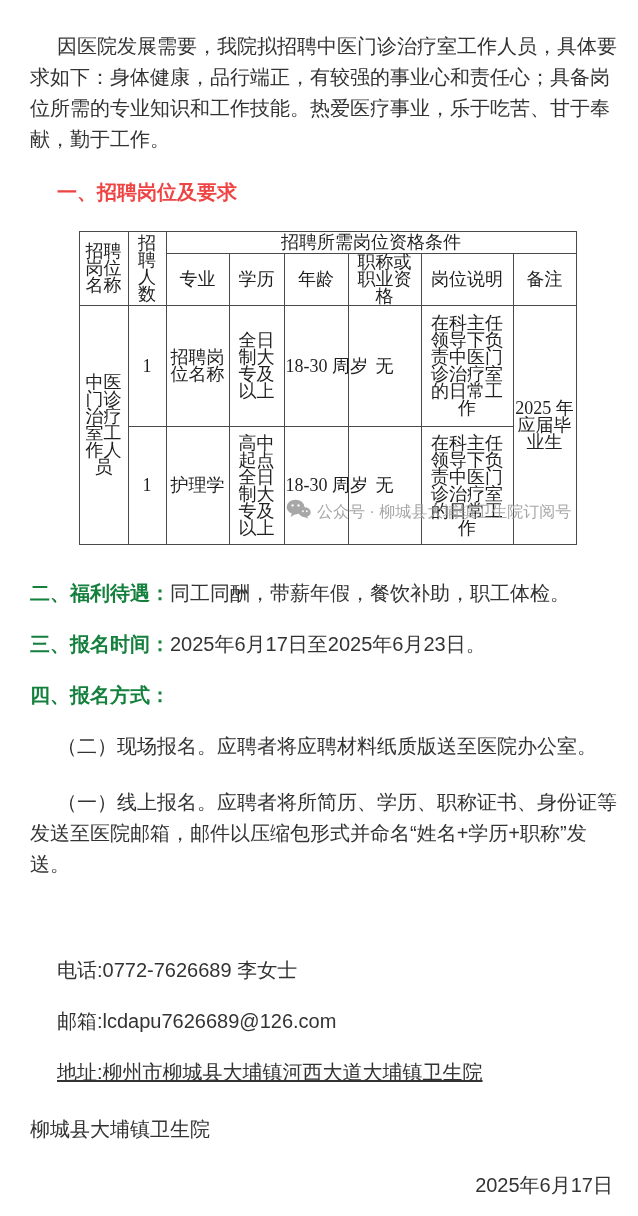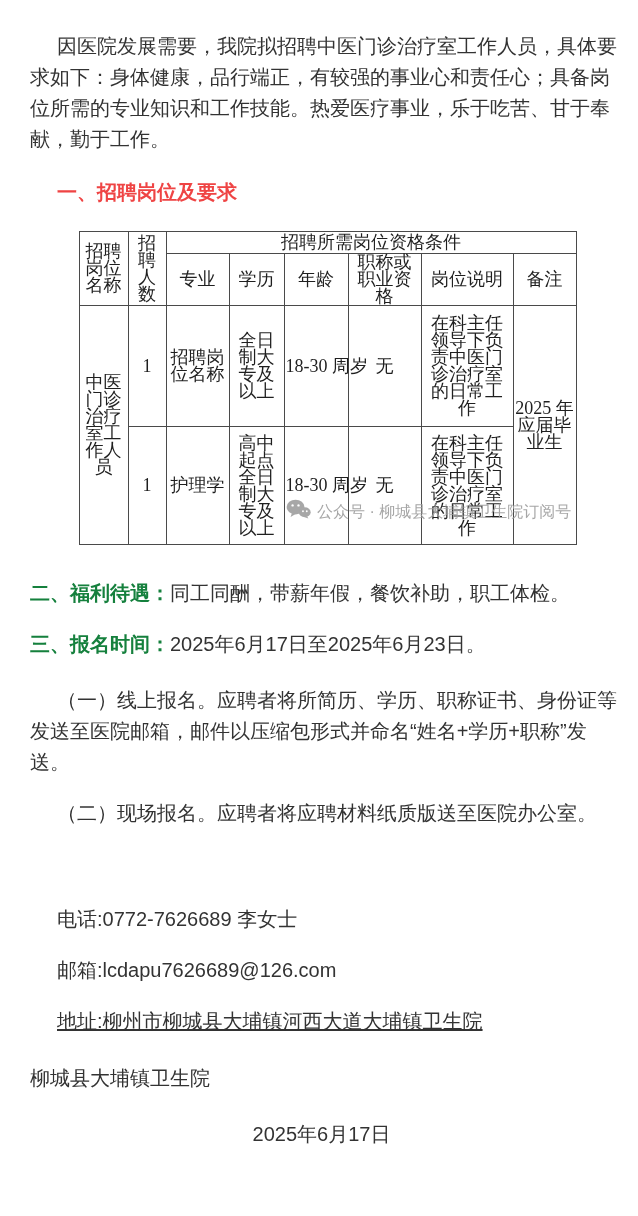--- a/index.html
+++ b/index.html
@@ -21,21 +21,21 @@
   .sec { margin-top: 20px; }
   .sec .lbl { font-weight: 700; color: #15803d; }
   .sec-first { margin-top: 22px; font-weight: 700; color: #ef4444; text-indent: 27px; line-height: 30px; }
   .sec2 { margin-top: 33px; }
   .method1 { margin-top: 25px; }
   .method2 { margin-top: 20px; }
   .phone { margin-top: 75px; }
   .email { margin-top: 20px; }
   .addr  { margin-top: 20px; text-decoration: underline; }
   .sign { margin-top: 26px; text-align: left; padding-right: 0px; }
-  .date { margin-top: 25px; text-align: center; padding-right: 12px; }
+  .date { margin-top: 25px; text-align: right; padding-right: 12px; }
 
   
   .tbl-wrap { margin-top: 24px; }
   table.req {
     border-collapse: collapse;
     table-layout: fixed;
     margin: 0 auto;
     width: 497px;
     font-family: "Liberation Serif", serif;
     font-size: 18px;
@@ -142,24 +142,25 @@
         <circle cx="31.6" cy="18.4" r="1.4" fill="#ffffff"></circle>
       </svg>
     </span>
     <span>公众号 · 柳城县大埔镇卫生院订阅号</span>
   </div>
 
   <p class="sec sec2"><span class="lbl">二、福利待遇：</span><span>同工同酬，带薪年假，餐饮补助，职工体检。</span></p>
 
   <p class="sec"><span class="lbl">三、报名时间：</span><span>2025年6月17日至2025年6月23日。</span></p>
 
+  <p class="sec"><span class="lbl">四、报名方式：</span></p>
+
+  <p class="indent method2">（二）现场报名。应聘者将应聘材料纸质版送至医院办公室。</p>
 
   <p class="indent method1">（一）线上报名。应聘者将所简历、学历、职称证书、身份证等发送至医院邮箱，邮件以压缩包形式并命名“姓名+学历+职称”发送。</p>
-
-  <p class="indent method2">（二）现场报名。应聘者将应聘材料纸质版送至医院办公室。</p>
 
   <p class="indent phone">电话:0772-7626689 李女士</p>
 
   <p class="indent email">邮箱:lcdapu7626689@126.com</p>
 
   <p class="indent addr">地址:柳州市柳城县大埔镇河西大道大埔镇卫生院</p>
 
   <p class="sign">柳城县大埔镇卫生院</p>
 
   <p class="date">2025年6月17日</p>

